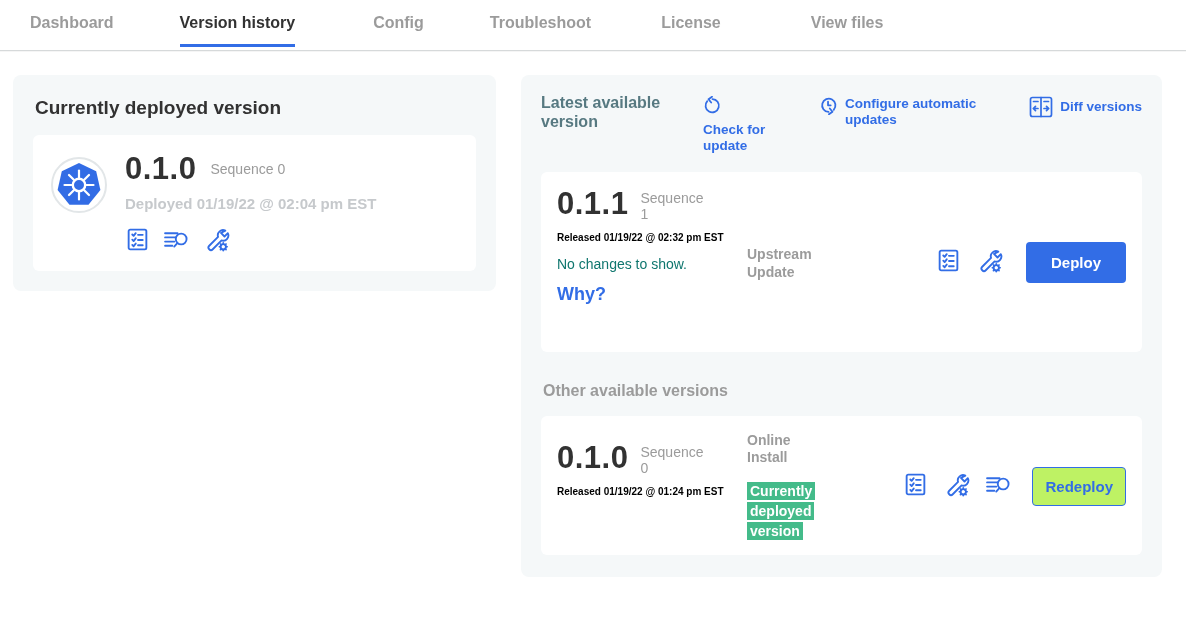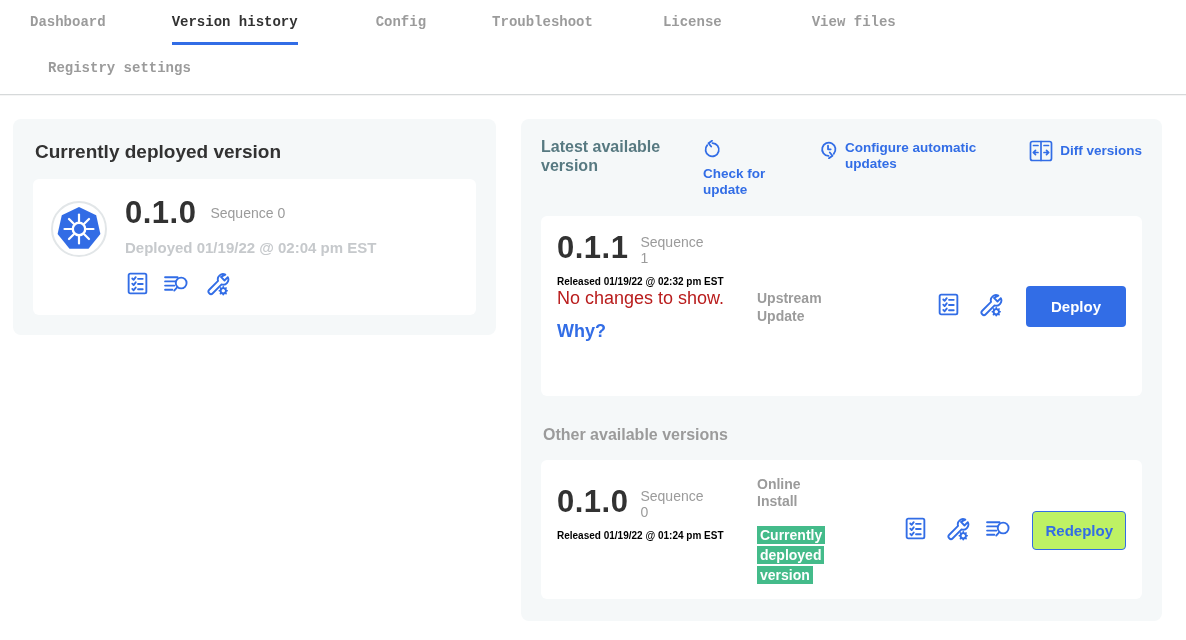--- a/index.html
+++ b/index.html
@@ -3,21 +3,21 @@
 <meta charset="utf-8">
 <style>
   * { margin:0; padding:0; box-sizing:border-box; }
   html,body { width:1186px; height:640px; background:#ffffff; overflow:hidden;
     font-family:"Liberation Sans", sans-serif; -webkit-font-smoothing:antialiased; }
 
   
   .nav { background:#fff; border-bottom:1px solid #d6d9da; box-shadow:0 1px 0 rgba(0,0,0,0.04); }
   .nav-row1 { display:flex; align-items:flex-start; padding:14px 0 0 30px; gap:66px; height:50px; }
   .nav-row2 { display:flex; padding:10px 0 18px 48px; }
-  .tab { font-size:14px; font-weight:600; color:#9b9b9b; cursor:pointer; padding-bottom:12px; white-space:nowrap;font-family:Liberation Mono, monospace; }
+  .tab { font-size:16px; font-weight:600; color:#9b9b9b; cursor:pointer; padding-bottom:12px; white-space:nowrap; }
   .tab.active { color:#323232; border-bottom:3px solid #326de6; }
   .nav-row1 .tab:nth-child(3){ margin-left:12px; }
   .nav-row1 .tab:nth-child(5){ margin-left:4px; }
   .nav-row1 .tab:nth-child(6){ margin-left:24px; }
 
   
   .content { display:flex; align-items:flex-start; gap:25px; padding:24px 22px 0 13px; }
   .panel { background:#f5f8f9; border-radius:8px; }
   .panel-left { width:483px; flex:none; padding:20px; }
   .panel-right { width:641px; flex:none; padding:18px 20px 22px 20px; }
@@ -39,29 +39,29 @@
   .avail-header { display:flex; align-items:flex-start; margin-bottom:18px; }
   .avail-title { width:146px; flex:none; font-size:16px; font-weight:700; color:#577981; line-height:1.2; }
   .hdr-link { display:flex; align-items:flex-start; gap:7px; color:#326de6; font-size:13.5px; font-weight:700;
     line-height:1.18; cursor:pointer; margin-top:3px; }
   .hdr-link .lbl { max-width:148px; }
   .link-check { margin-left:16px;flex-direction:column; }
   .link-auto  { margin-left:42px; }
   .link-diff  { margin-left:auto; align-items:center; }
 
   
-  .vcard { display:flex; align-items:stretch; padding:16px 16px 14px 16px;gap:10px; }
+  .vcard { display:flex; align-items:stretch; padding:16px 16px 14px 16px; }
   .vc-left { width:190px; flex:none; }
   .vc-mid  { width:100px; flex:none; align-self:center; }
   .vc-right{ margin-left:auto; align-self:center; display:flex; align-items:center; gap:15px; }
   .ver-row2 { display:flex; align-items:flex-start; gap:12px; }
   .ver-row2 .ver-big { line-height:1.0; }
   .seq-wrap { width:66px; margin-top:2px; line-height:1.15; }
   .rel-date { font-size:10px; font-weight:700; color:#000000; line-height:1.3; margin-top:9px; width:170px; }
-  .no-changes { font-size:18px; color:#b91c1c; }
+  .no-changes { font-size:14px; color:#0f766e; margin-top:12px; }
   .why-link { font-size:18px; font-weight:700; color:#326de6; margin-top:12px; cursor:pointer; display:inline-block; }
   .src-label { font-size:14px; font-weight:700; color:#9b9b9b; line-height:1.25; }
   .badge-wrap { width:80px; margin-top:14px; line-height:20px; }
   .badge { display:inline; background:#44bb8a; color:#fff; font-size:14px; font-weight:700;
     padding:1px 3px; box-decoration-break:clone; -webkit-box-decoration-break:clone; }
   .btn { border:0; border-radius:4px; font-family:inherit; font-size:15px; font-weight:700; cursor:pointer; }
   .btn-primary { background:#326de6; color:#fff; padding:12px 25px; margin-left:8px; }
   .btn-outline { background:#bef264; color:#326de6; border:1.5px solid #326de6; padding:10px 12px; margin-left:5px; }
 
   .other-title { font-size:16px; font-weight:600; color:#9b9b9b; margin:30px 0 16px 2px; }
@@ -70,23 +70,20 @@
 <body>
 
 <div class="nav">
   <div class="nav-row1">
     <div class="tab">Dashboard</div>
     <div class="tab active">Version history</div>
     <div class="tab">Config</div>
     <div class="tab">Troubleshoot</div>
     <div class="tab">License</div>
     <div class="tab">View files</div>
-  </div>
-  <div class="nav-row2">
-    <div class="tab" style="padding-bottom:0;">Registry settings</div>
   </div>
 </div>
 
 <div class="content">
 
   <div class="panel panel-left">
     <div class="panel-title">Currently deployed version</div>
     <div class="card deployed-card">
       <span class="appicon">
         <svg viewBox="0 0 56 56" width="56" height="56">

